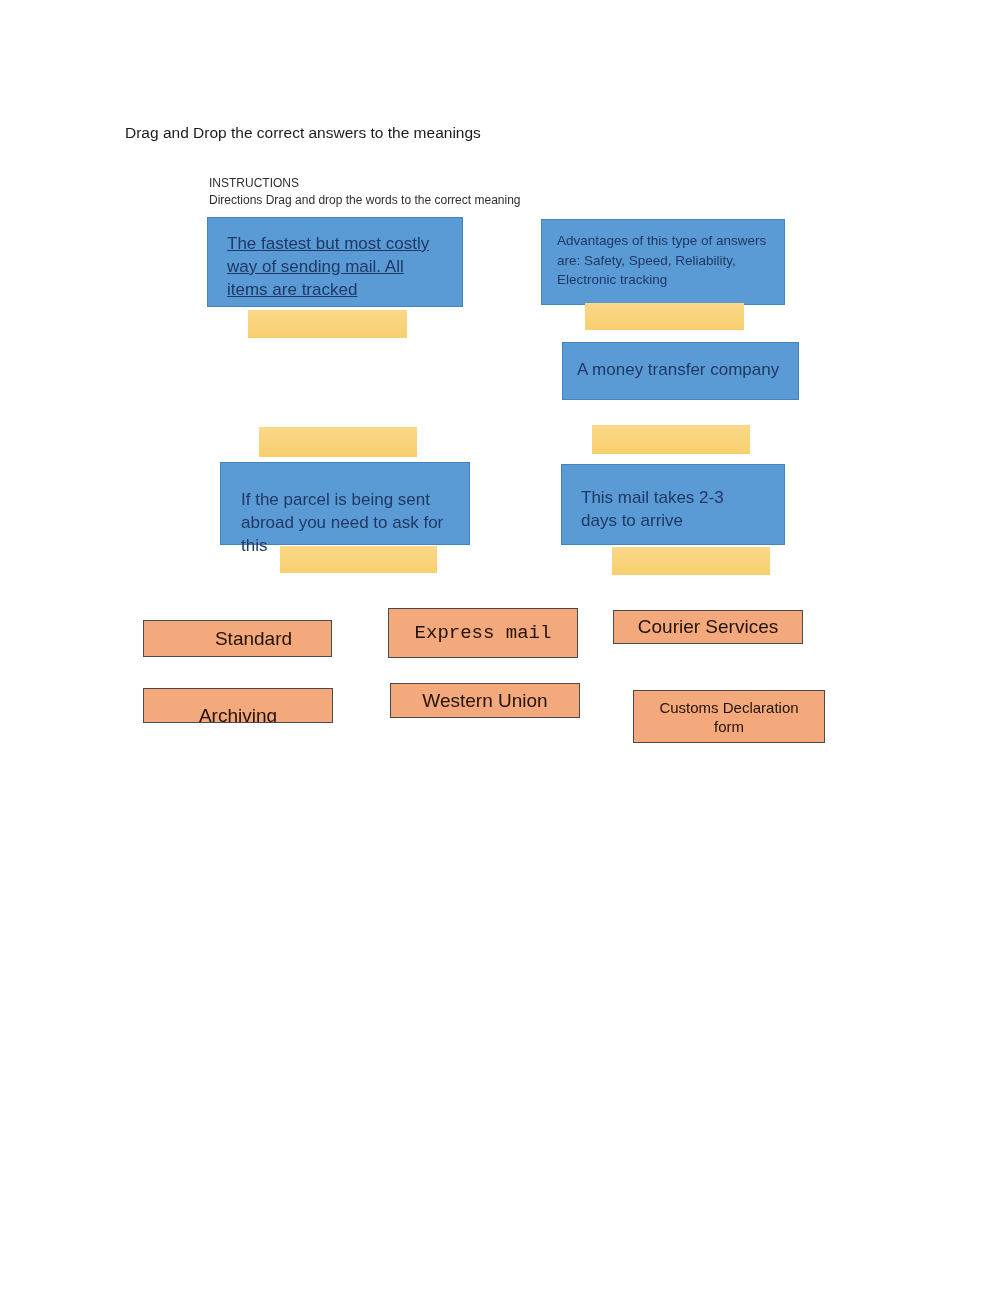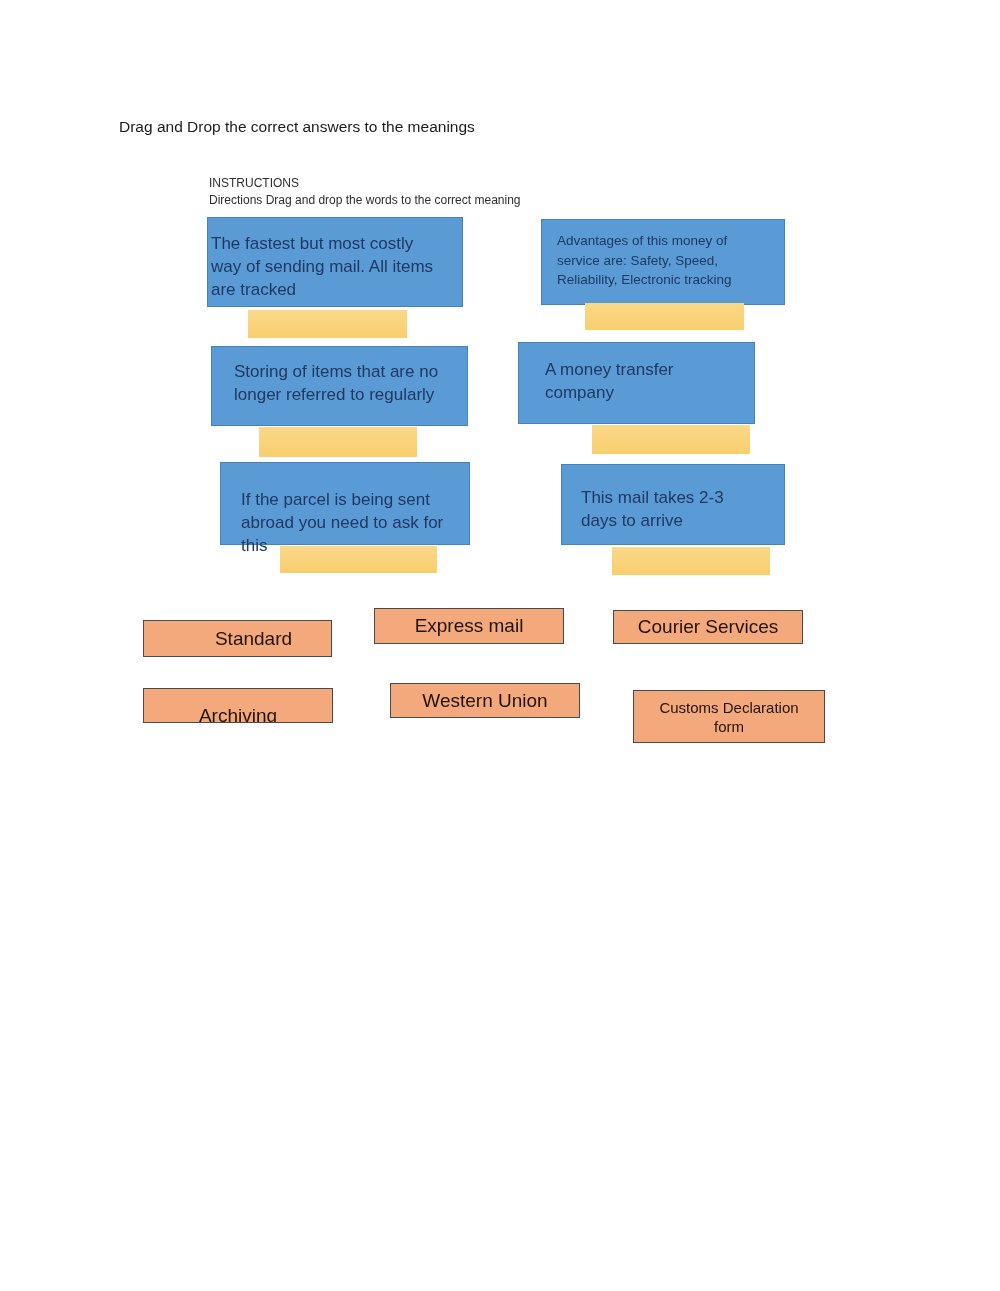--- a/index.html
+++ b/index.html
@@ -21,42 +21,42 @@
     background:#ffffff;
     font-family:"Liberation Sans", sans-serif;
     overflow:hidden;
   }
   .page-title{
     position:absolute;
     left:118px; top:117px;
     font-size:15.5px;
     font-weight:400;
     color:var(--ink);
-    margin:1px;
+    margin:7px;
   }
   .instructions{
     position:absolute;
     left:209px; top:175px;
     font-size:12px;
     color:#2e2e2e;
     line-height:16.5px;
   }
   .def{
     position:absolute;
     background:var(--definition-fill);
     border:1px solid var(--definition-border);
     color:var(--definition-text);
     font-size:17px;
     line-height:23px;
     box-sizing:border-box;
   }
-  .def-1{ left:207px; top:217px; width:256px; height:90px; padding:14px 16px 0 3px; }
+  .def-1{ left:207px; top:217px; width:256px; height:90px; padding:14px 16px 0 19px;text-decoration:underline; }
   .def-2{ left:541px; top:219px; width:244px; height:86px; padding:11px 13px 0 15px; font-size:13.5px; line-height:19.5px; }
   .def-3{ left:211px; top:346px; width:257px; height:80px; padding:13px 14px 0 22px; }
-  .def-4{ left:518px; top:342px; width:237px; height:82px; padding:15px 14px 0 26px; }
+  .def-4{ left:562px; top:342px; width:237px; height:58px; padding:15px 14px 0 14px; }
   .def-5{ left:220px; top:462px; width:250px; height:83px; padding:25px 12px 0 20px; }
   .def-6{ left:561px; top:464px; width:224px; height:81px; padding:21px 24px 0 19px; }
   .zone{
     position:absolute;
     background:linear-gradient(var(--drop-zone-top), var(--drop-zone-bottom));
     border:none;
   }
   .zone-1{ left:248px; top:310px; width:159px; height:28px; }
   .zone-2{ left:585px; top:303px; width:159px; height:27px; }
   .zone-3{ left:259px; top:427px; width:158px; height:30px; }
@@ -71,42 +71,41 @@
     font-size:19px;
     display:flex;
     align-items:center;
     justify-content:center;
     text-align:center;
     box-sizing:border-box;
     overflow:hidden;
     cursor:grab;
   }
   .ans-standard{ left:143px; top:620px; width:189px; height:37px;padding-left:32px; }
-  .ans-express{ left:374px; top:608px; width:190px; height:36px; }
+  .ans-express{ left:388px; top:608px; width:190px; height:50px;font-family:Liberation Mono, monospace; }
   .ans-courier{ left:613px; top:610px; width:190px; height:34px; }
   .ans-archiving{ left:143px; top:688px; width:190px; height:35px; align-items:flex-end; }
   .ans-archiving span{ margin-bottom:-5px; line-height:1.1; }
   .ans-western{ left:390px; top:683px; width:190px; height:35px; }
   .ans-customs{ left:633px; top:690px; width:192px; height:53px; font-size:15px; line-height:19px; padding:0 14px; }
 </style>
 </head>
 <body>
 
 <div class="page">
 
   <h1 class="page-title">Drag and Drop the correct answers to the meanings</h1>
 
   <div class="instructions">
     <div>INSTRUCTIONS</div>
     <div>Directions Drag and drop the words to the correct meaning</div>
   </div>
 
   <div class="def def-1">The fastest but most costly way of sending mail.  All items are tracked</div>
-  <div class="def def-2">Advantages of this money of service are: Safety, Speed, Reliability, Electronic tracking</div>
-  <div class="def def-3">Storing of items that are no longer referred to regularly</div>
+  <div class="def def-2">Advantages of this type of answers are: Safety, Speed, Reliability, Electronic tracking</div>
   <div class="def def-4">A money transfer company</div>
   <div class="def def-5">If the parcel is being sent abroad you need to ask for this</div>
   <div class="def def-6">This mail takes 2-3 days to arrive</div>
 
   <div class="zone zone-1"></div>
   <div class="zone zone-2"></div>
   <div class="zone zone-3"></div>
   <div class="zone zone-4"></div>
   <div class="zone zone-5"></div>
   <div class="zone zone-6"></div>

